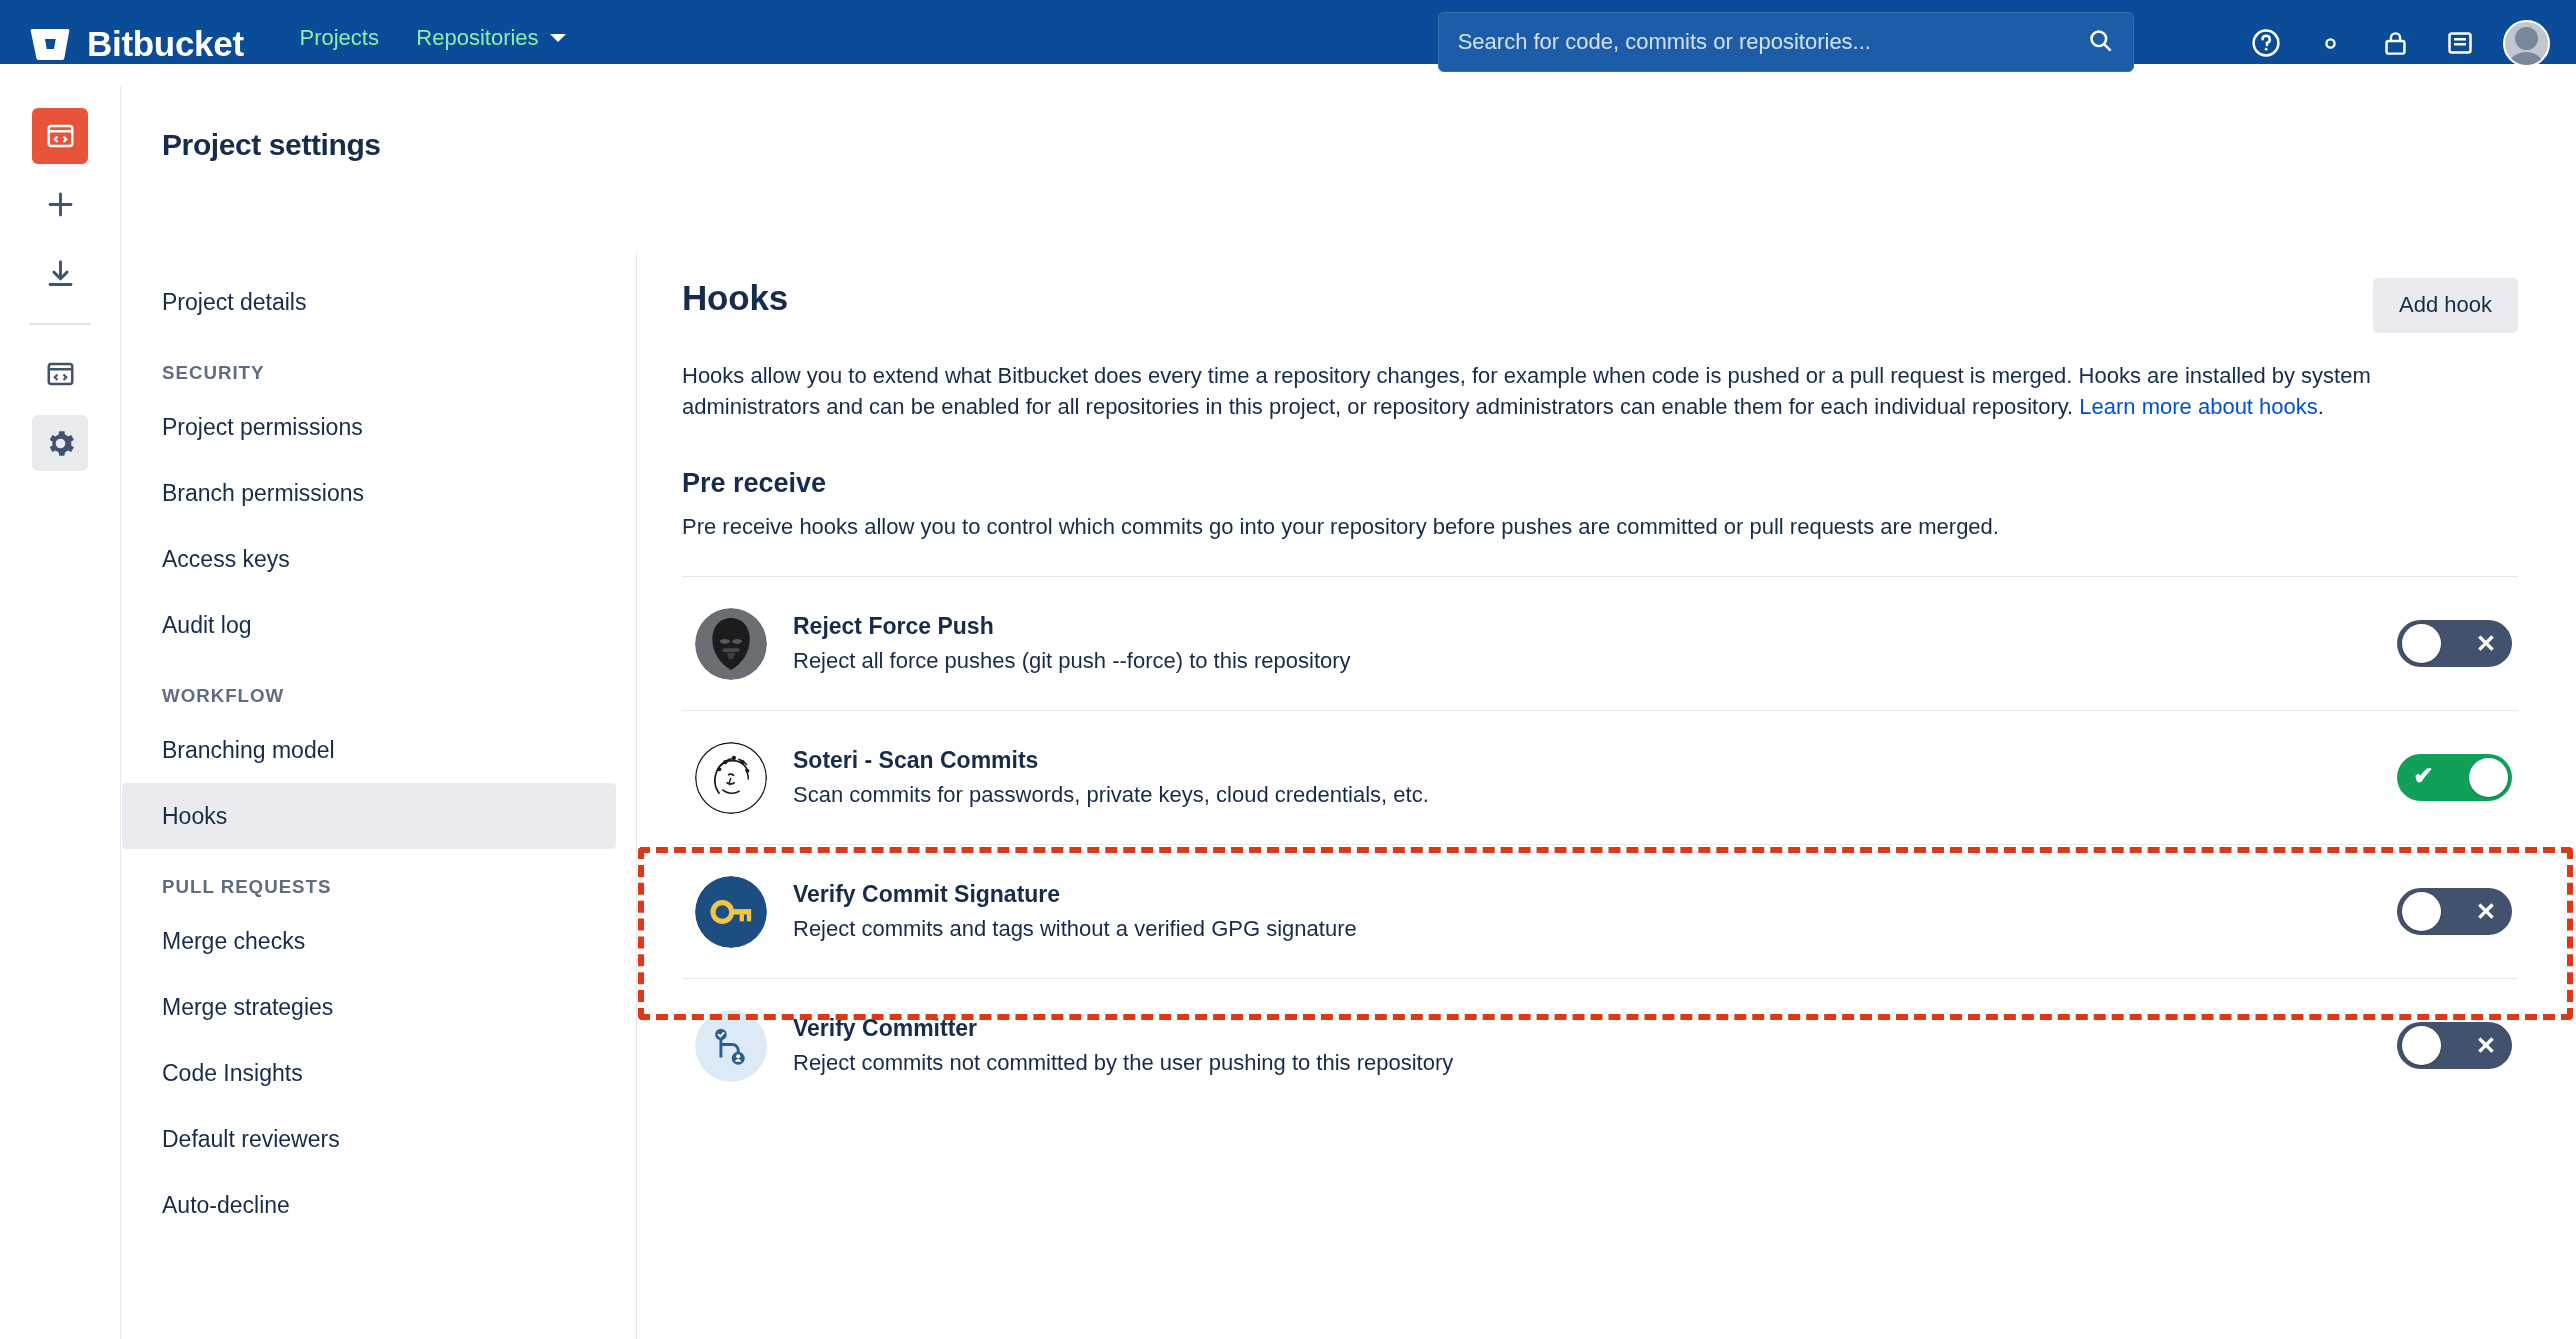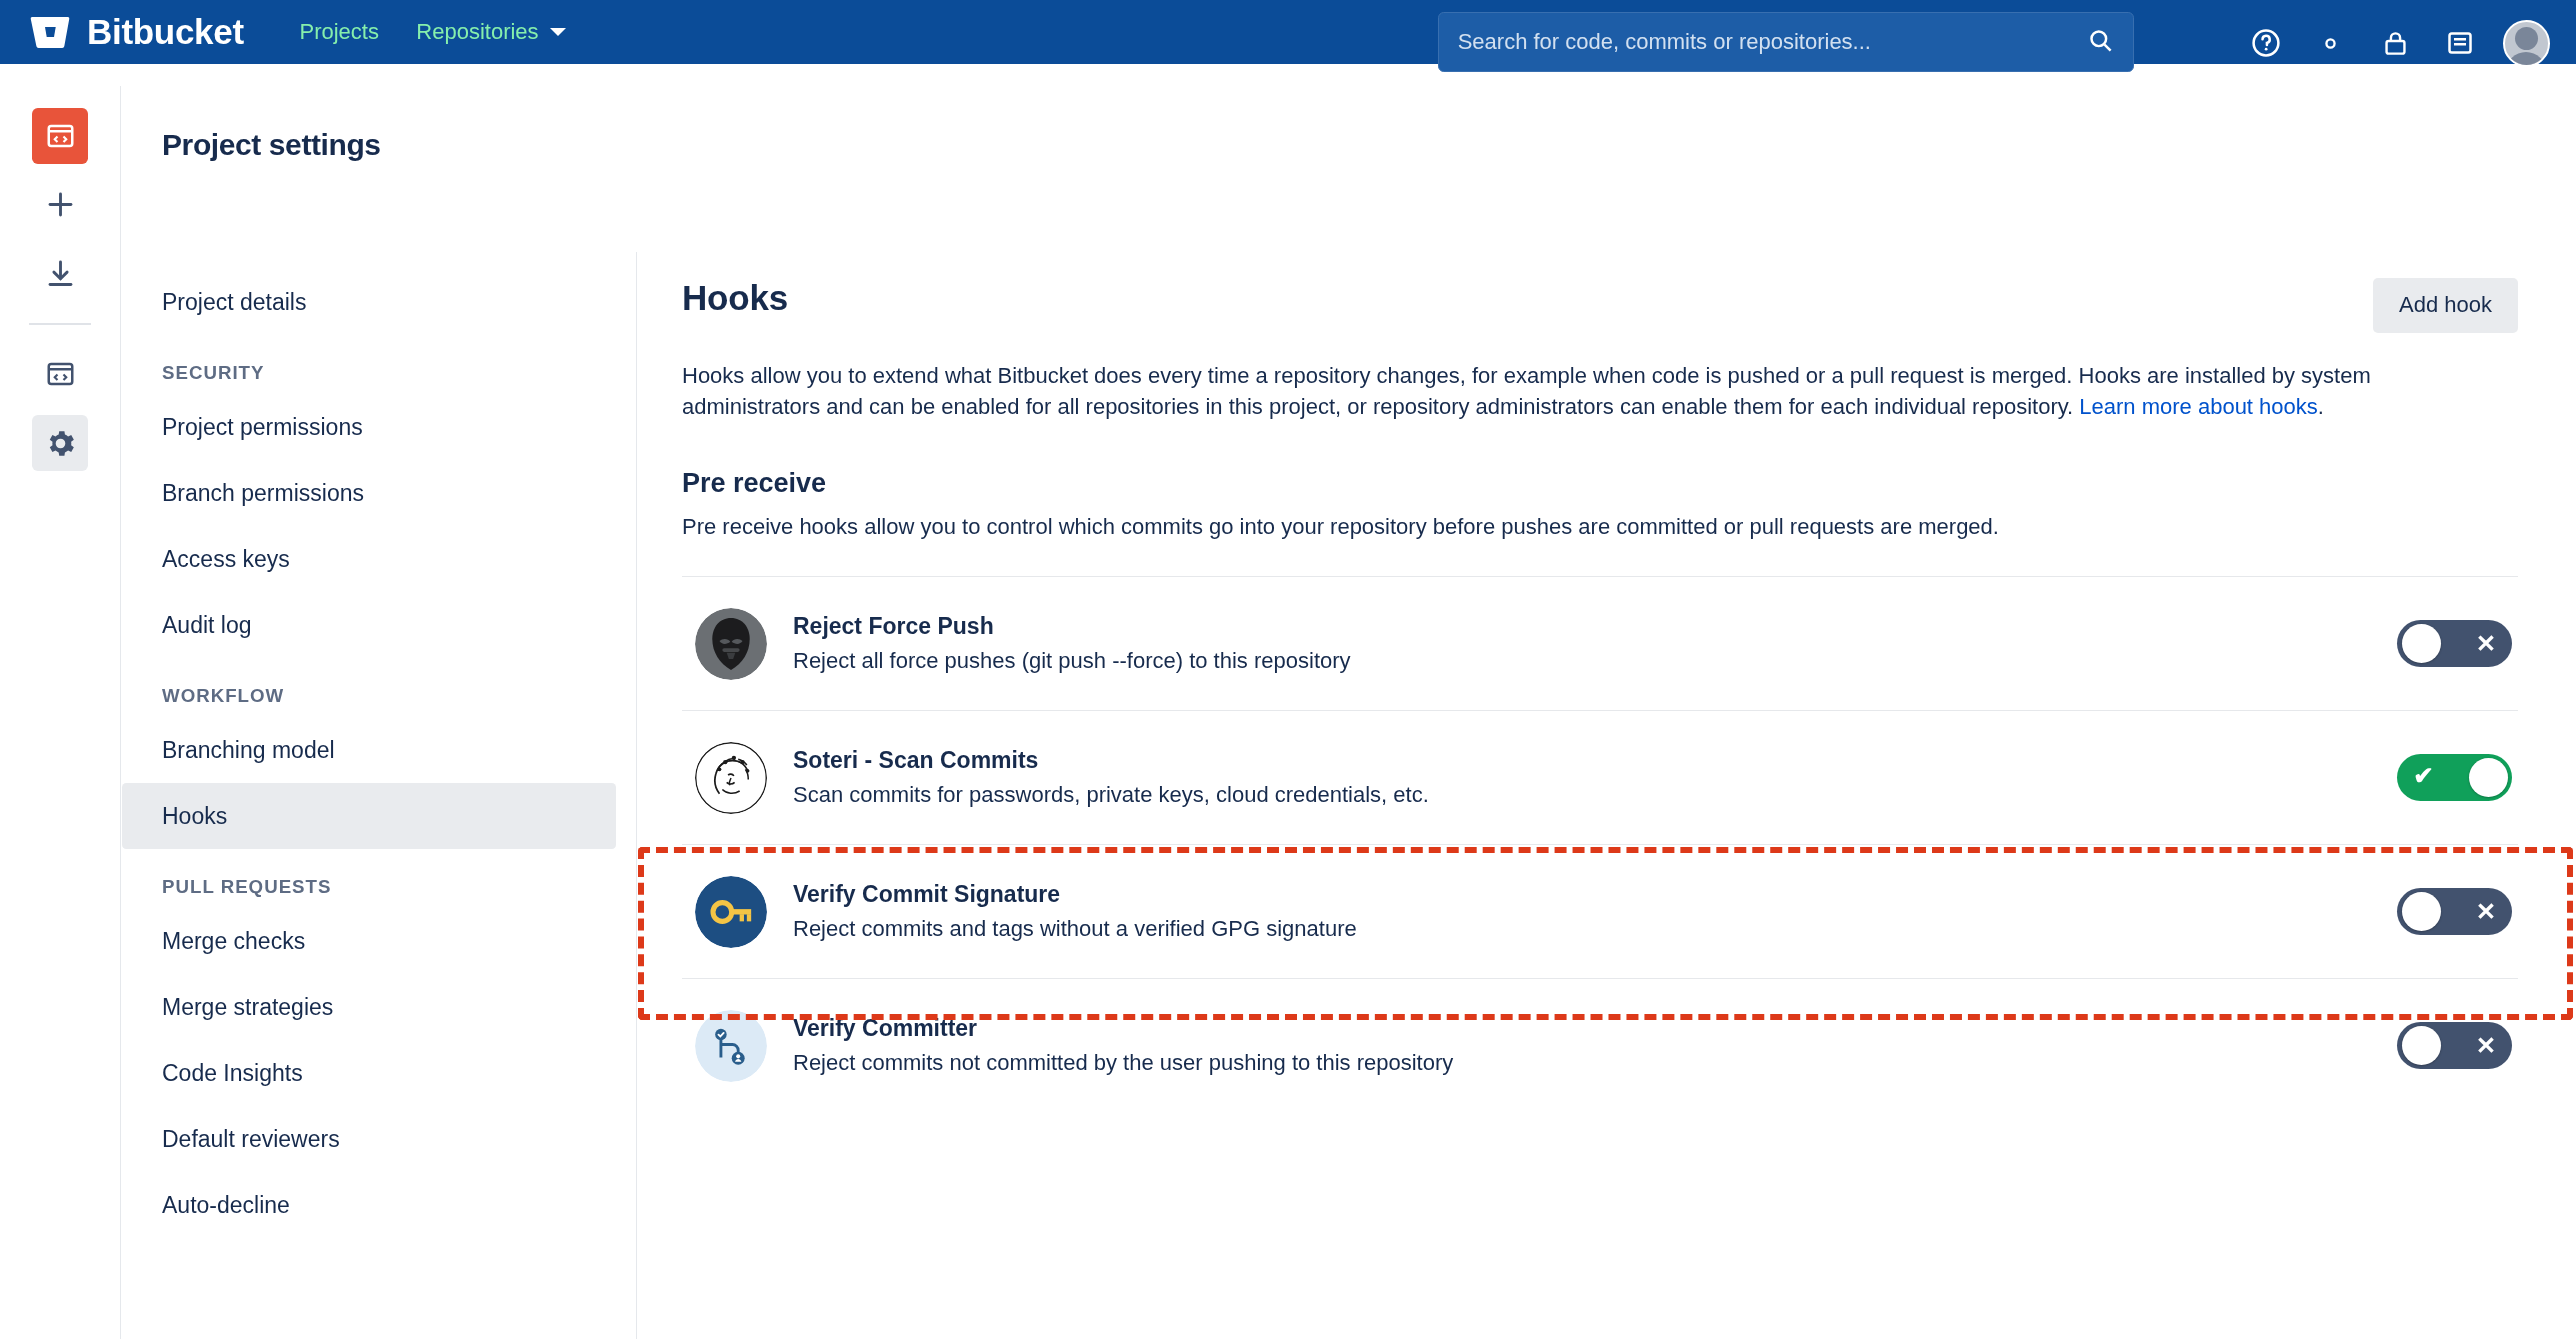--- a/index.html
+++ b/index.html
@@ -10,21 +10,21 @@
     background: #ffffff;
     overflow: hidden;
   }
   body { position: relative; }
 
   
   .topnav {
     height: 64px;
     background: #0B4C98;
     display: flex;
-    align-items: center;
+    align-items: flex-end;
     padding: 0 27px 0 29px;
     position: relative;
   }
   .brand {
     display: flex;
     align-items: center;
     gap: 16px;
     margin-right: 37px;
   }
   .brand-logo {

